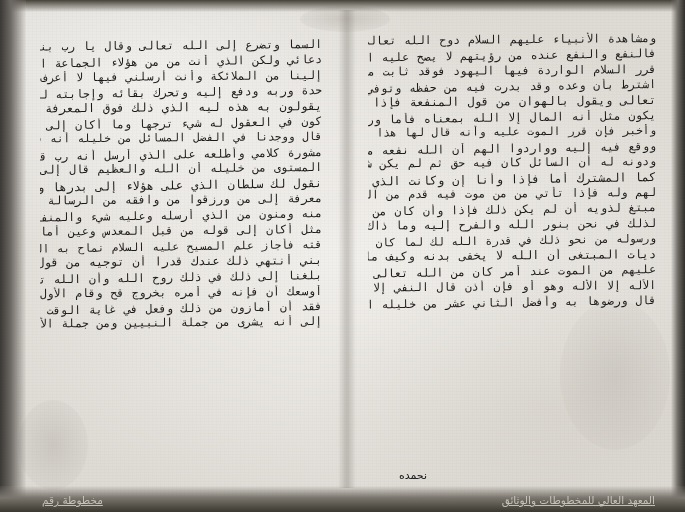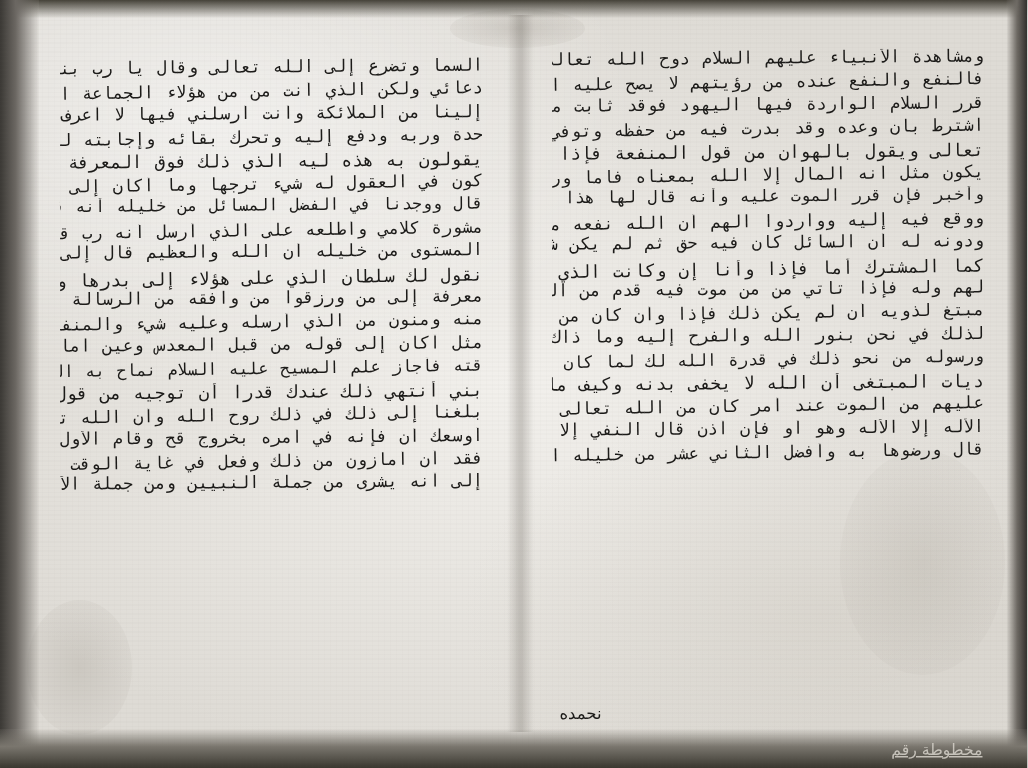--- a/index.html
+++ b/index.html
@@ -99,21 +99,21 @@
   .col .line:nth-child(odd)  { transform: rotate(-0.5deg); }
   .col .line:nth-child(even) { transform: rotate(-0.9deg); }
   .col .line:nth-child(3n)   { letter-spacing: 0.2px; }
   .col .line:nth-child(5n)   { font-size: 11.8px; }
   .col .line:nth-child(7n)   { font-size: 11.0px; }
   .catchword {
     position: absolute;
     direction: rtl;
     color: #1b1a18;
     font-size: 11px;
-    right: 284px;
+    right: 258px;
     bottom: 30px;
   }
   .footer-strip {
     position: absolute;
     left: 26px;
     right: 14px;
     bottom: 0px;
     height: 24px;
     direction: rtl;
     color: #d8d4cc;
@@ -189,16 +189,17 @@
 
   <div class="catchword">نحمده</div>
 
   <div class="gutter"></div>
   <div class="dark-top"></div>
   <div class="dark-left"></div>
   <div class="dark-right"></div>
   <div class="dark-bottom"></div>
 
   <div class="footer-strip">
+    <span>المعهد العالي للمخطوطات والوثائق</span>
     <span>مخطوطة رقم</span>
   </div>
   <div class="grain"></div>
 </div>
 
 </body></html>

